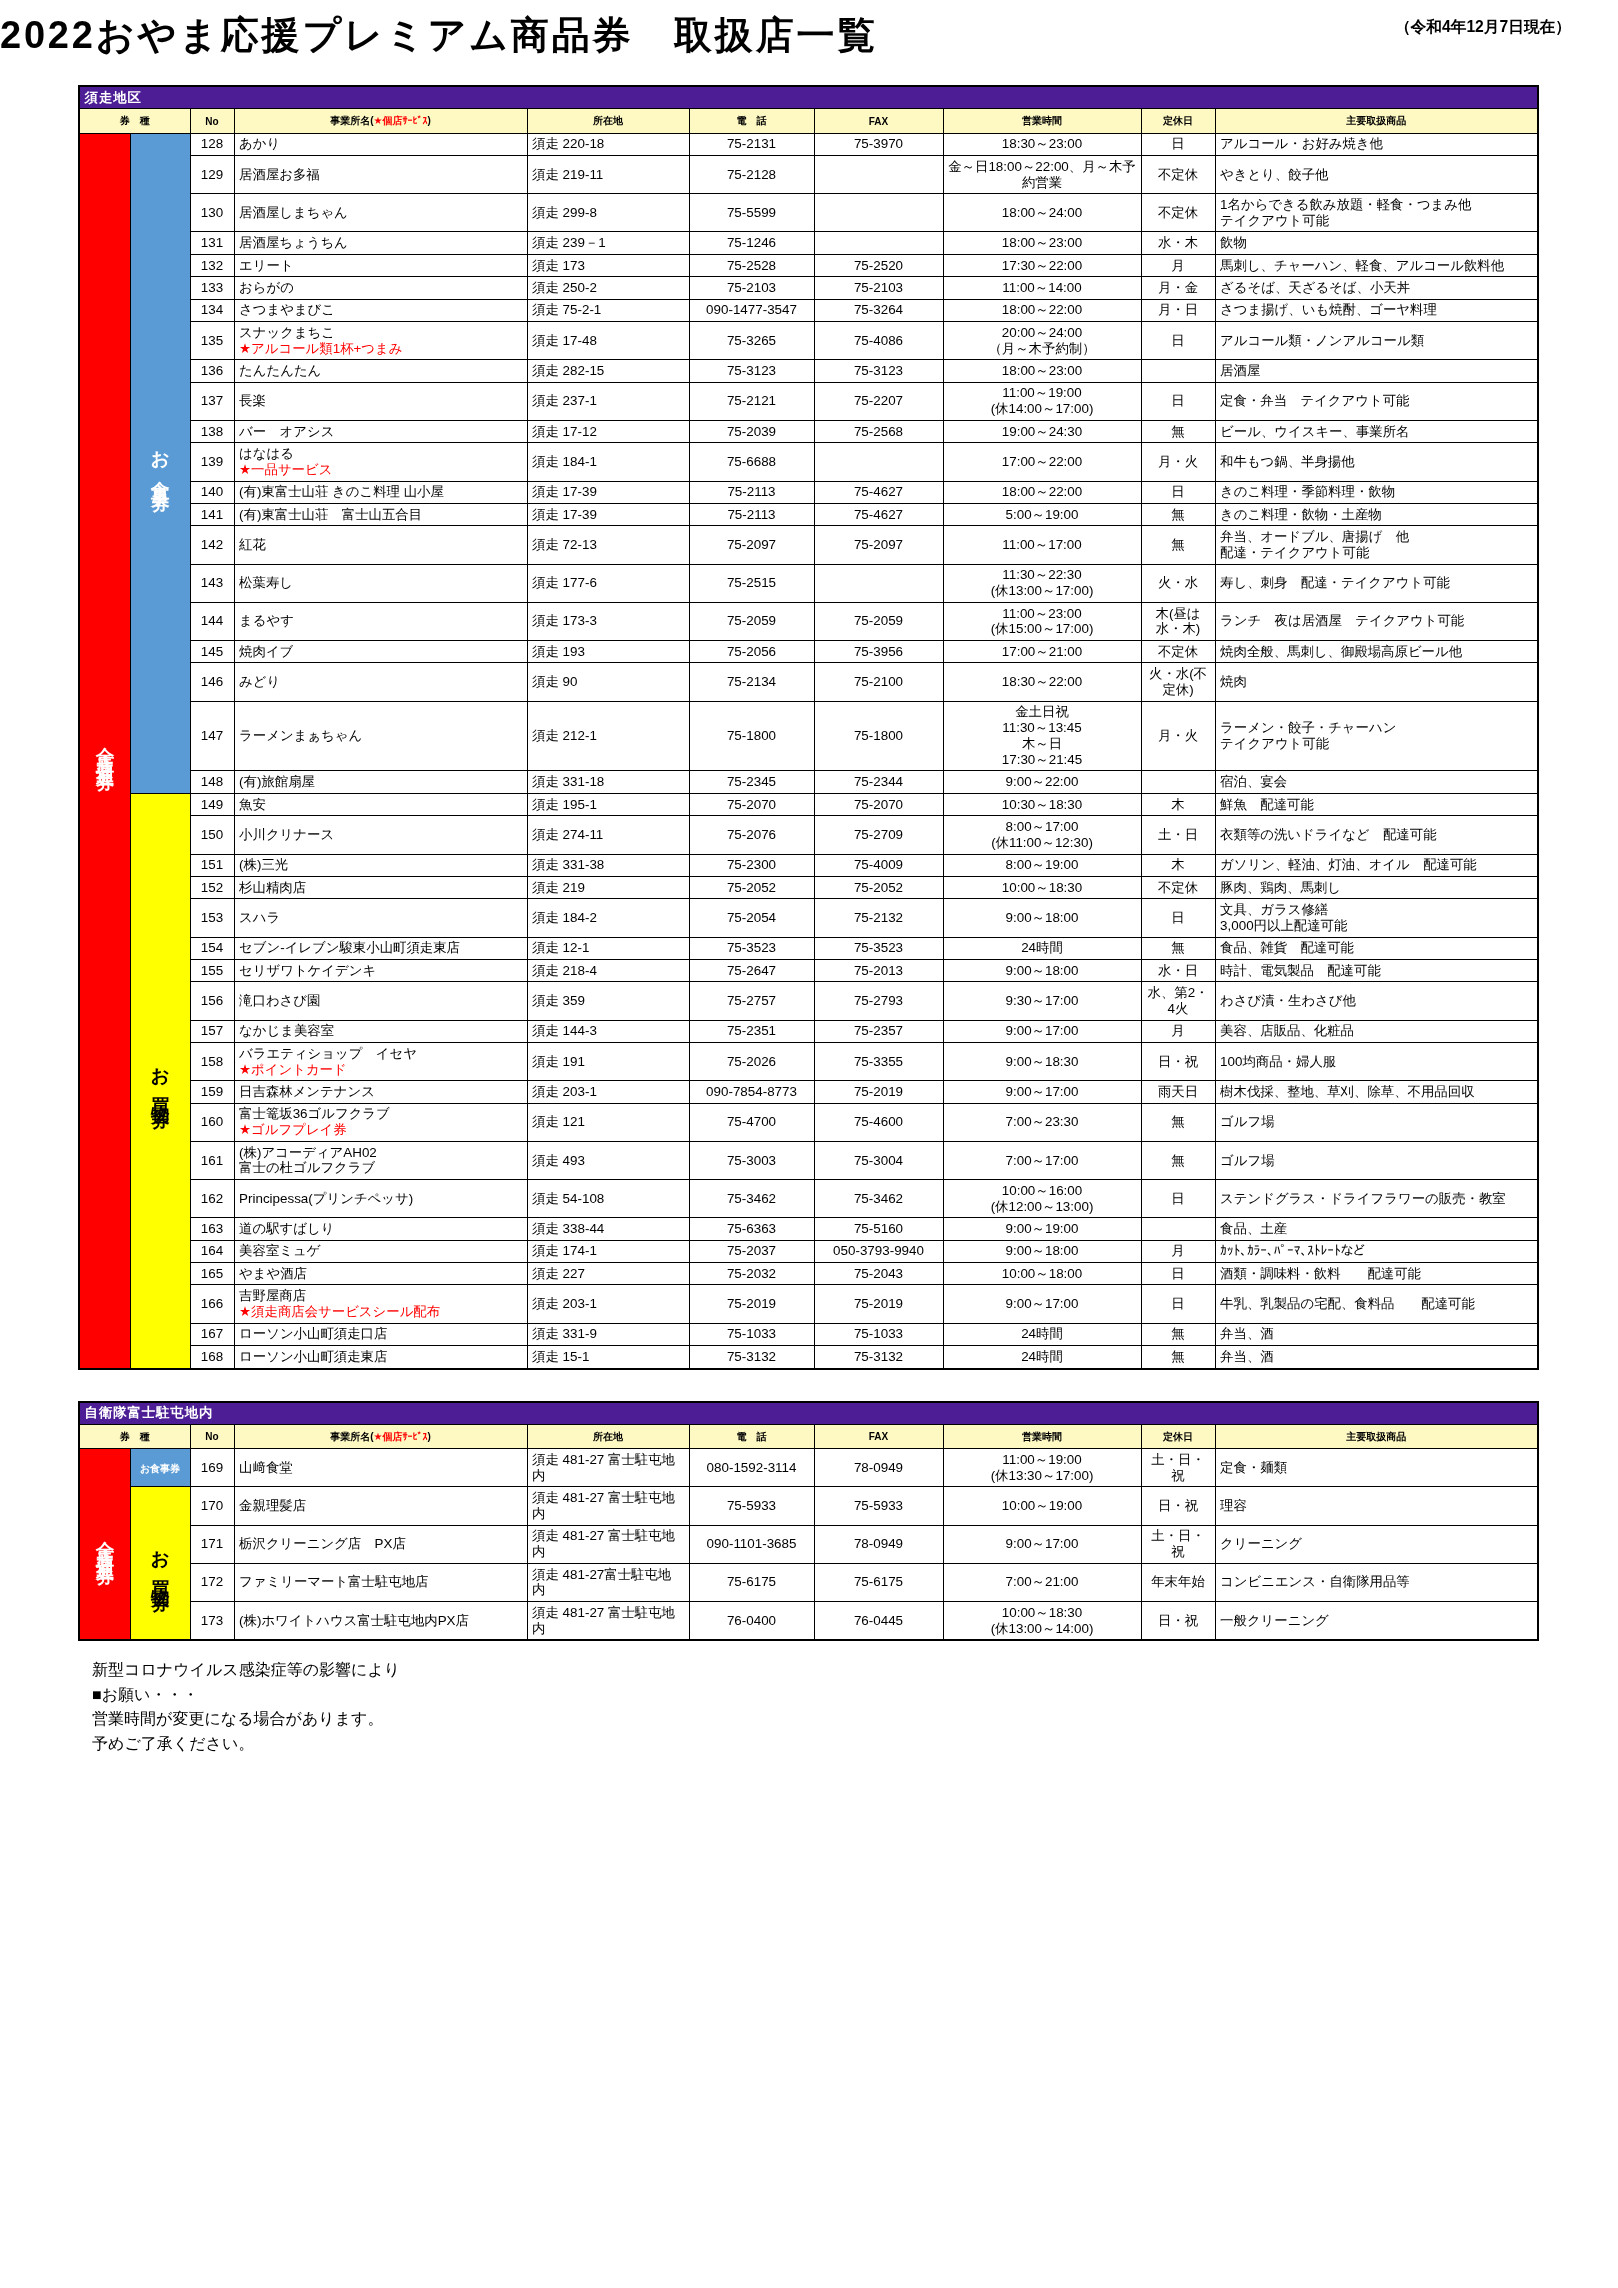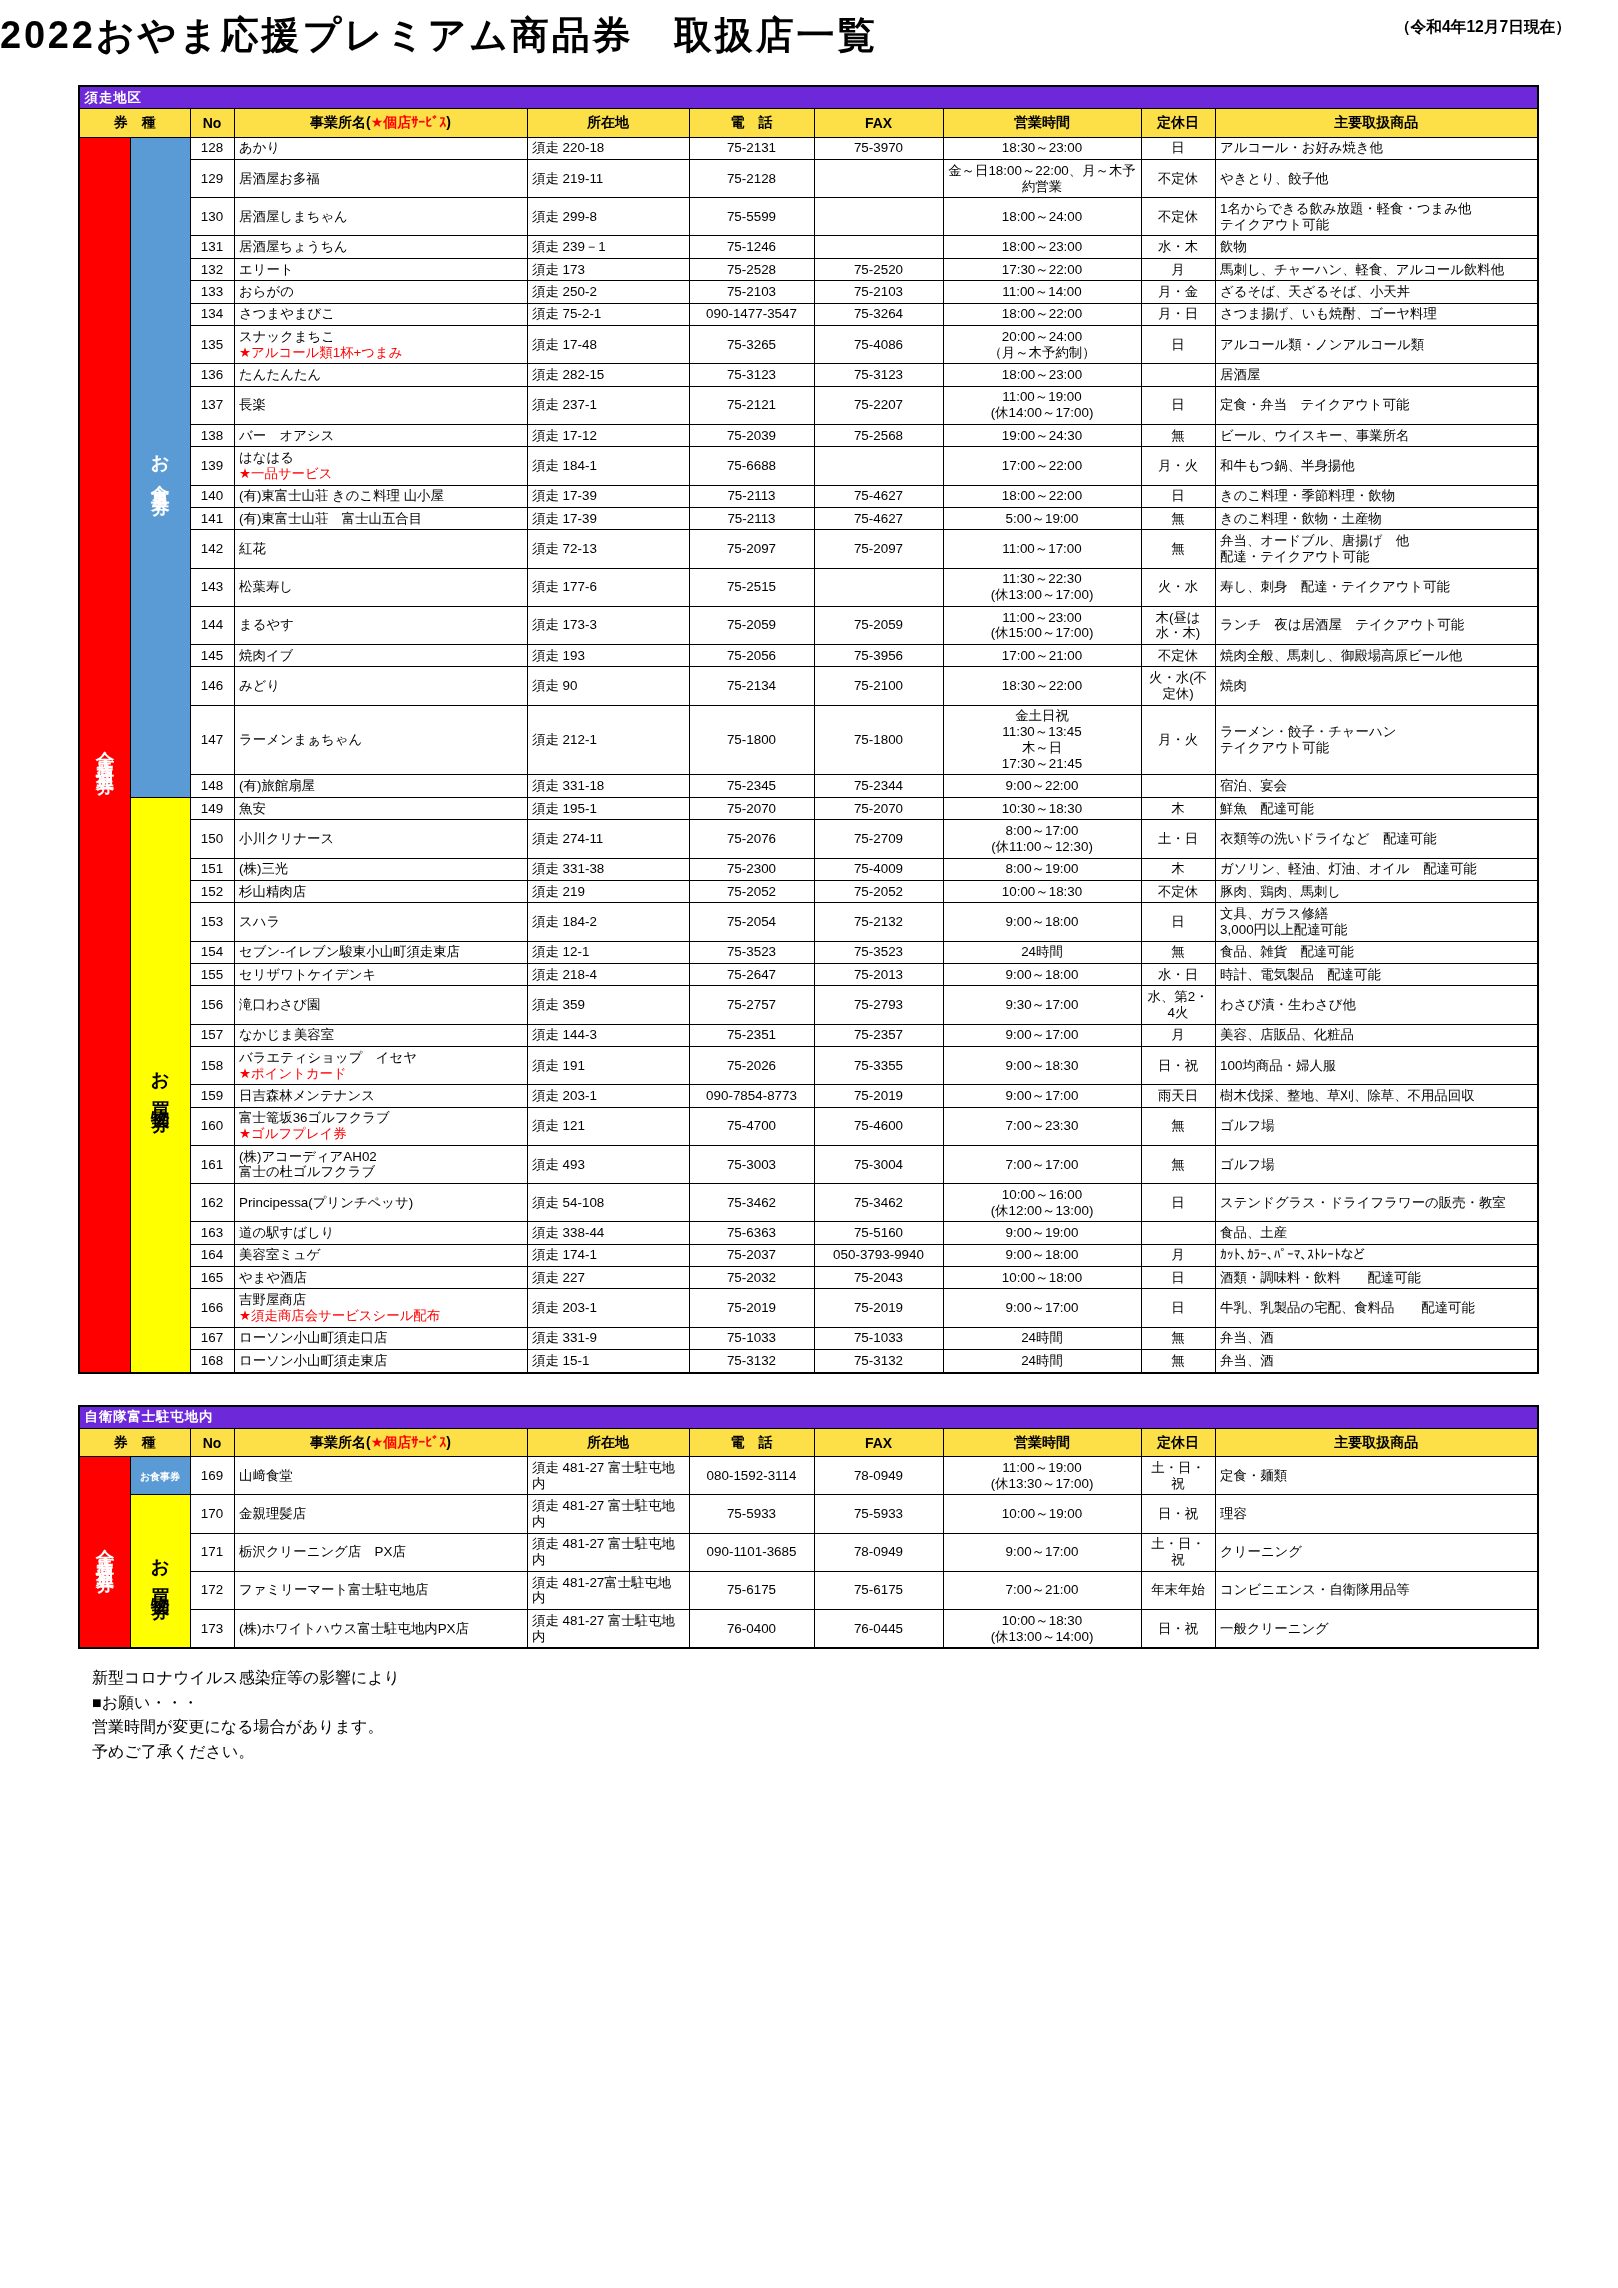--- a/index.html
+++ b/index.html
@@ -7,24 +7,24 @@
   .page { width:1619px; min-height:2289px; position:relative; box-sizing:border-box; padding-top:13px; }
 
   .titlebar { position:relative; height:72px; }
   .title { text-align:left; font-size:38px; font-weight:bold; letter-spacing:2.8px; line-height:1.2; }
   .date-note { position:absolute; right:48px; top:3.7px; font-size:15.7px; font-weight:bold; }
 
   table.shops { border-collapse:collapse; table-layout:fixed; width:1458px; margin-left:78px;
     border:2.8px solid #000; }
   table.shops td, table.shops th { border:0.9px solid #000; box-sizing:border-box; overflow:hidden; }
 
-  tr.section-bar td { background:#6d28d9; color:#fff; font-weight:bold; font-size:21px;
+  tr.section-bar td { background:#4c1d95; color:#fff; font-weight:bold; font-size:21px;
     padding:2.8px 9.2px; letter-spacing:0.9px; border-bottom:1.8px solid #000; }
 
-  tr.col-head th { background:#fde047; font-size:14px; font-weight:bold; padding:4.6px 1.8px; text-align:center; }
+  tr.col-head th { background:#fef9c3; font-size:10px; font-weight:bold; padding:4.6px 1.8px; text-align:center; }
   .red { color:#FF0000; }
 
   table.shops td { font-size:13.4px; line-height:1.18; padding:2.8px 4.6px; vertical-align:middle; }
   td.c { text-align:center; }
   td.l { text-align:left; }
   .pre { white-space:pre-line; }
   td.hol { font-size:12px; text-align:center; }
   .note { color:#FF0000; }
 
   td.vcell { padding:0.9px; text-align:center; vertical-align:middle; }

